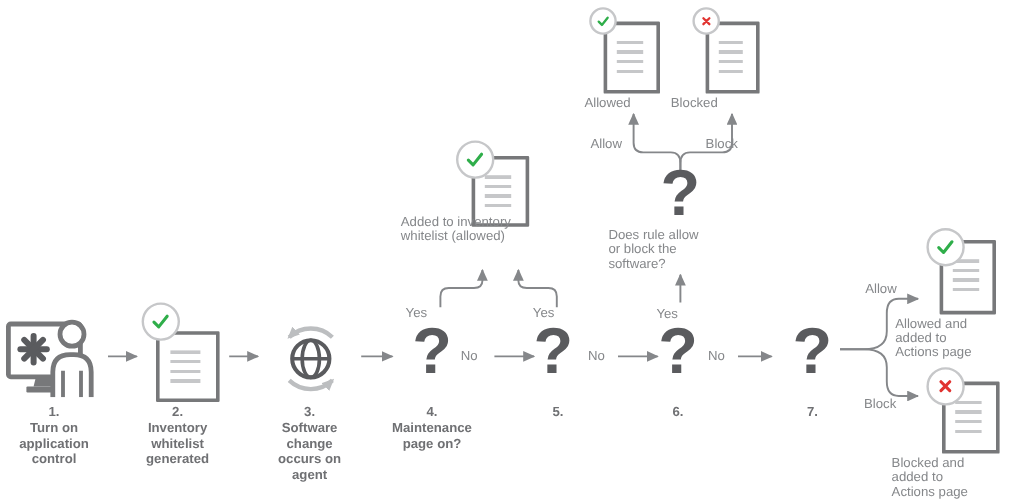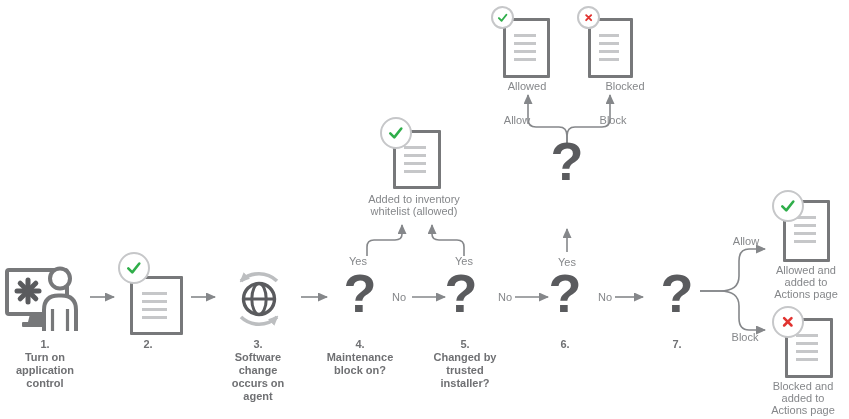--- a/index.html
+++ b/index.html
@@ -4,21 +4,21 @@
 <style>
   html,body{margin:0;padding:0;background:#fff;}
   .stage{position:relative;width:849px;height:419px;background:#ffffff;overflow:hidden;
          font-family:"Liberation Sans","DejaVu Sans",sans-serif;}
   .layer{position:absolute;left:0;top:0;z-index:1;}
   .iconsvg{position:absolute;z-index:2;}
   .step-label{position:absolute;z-index:2;font-size:11px;line-height:13px;font-weight:700;
               color:#6f7073;text-align:center;}
   .step-label .ln{display:block;white-space:pre-line;}
   .small-label{position:absolute;z-index:2;font-size:11px;line-height:12px;color:#85878a;
-               text-align:center;white-space:pre-line;}
+               text-align:left;white-space:pre-line;}
   .qmark{position:absolute;z-index:2;width:50px;font-size:54px;line-height:50px;font-weight:700;
          color:#5a5b5e;text-align:center;}
   .doc{position:absolute;z-index:2;box-sizing:border-box;border:3px solid #77787a;background:#fff;
        border-radius:1px;}
   .doclines{position:absolute;left:20%;top:13px;width:52%;height:28px;
        background:repeating-linear-gradient(to bottom,#c6c7c9 0,#c6c7c9 2.8px,transparent 2.8px,transparent 8px);}
   .badge{position:absolute;z-index:3;box-sizing:border-box;background:#fff;border:2px solid #c6c7c9;
          border-radius:50%;display:flex;align-items:center;justify-content:center;}
   .badge svg{width:70%;height:70%;}
 </style>
@@ -93,51 +93,54 @@
       <path d="M 21.5 38 H 52.5" stroke="#5a5b5e" stroke-width="3"></path>
     </g>
   </svg>
 
   <div class="qmark" style="left:335px;top:268px">?</div>
   <div class="qmark" style="left:436px;top:268px">?</div>
   <div class="qmark" style="left:540px;top:268px">?</div>
   <div class="qmark" style="left:652px;top:268px">?</div>
 
   <div class="qmark" style="left:542px;top:136px">?</div>
+  <div class="small-label" style="left:507px;top:190px;width:120px">Does rule allow
+or block the
+software?</div>
 
   <div class="doc" style="left:393px;top:130px;width:48px;height:59px">
     <div class="doclines"></div>
   </div>
   <div class="badge" style="left:380px;top:117px;width:32px;height:32px">
     <svg viewBox="0 0 32 32">
       <polyline points="7,17 13.5,23.5 25,9" fill="none" stroke="#2fae4a" stroke-width="4.2" stroke-linecap="round" stroke-linejoin="round"></polyline>
     </svg>
   </div>
-  <div class="small-label" style="left:334px;top:193px;width:160px">Added to inventory
+  <div class="small-label" style="left:334px;top:179px;width:160px">Added to inventory
 whitelist (allowed)</div>
 
   <div class="doc" style="left:503px;top:18px;width:47px;height:60px">
     <div class="doclines"></div>
   </div>
   <div class="badge" style="left:491px;top:6px;width:23px;height:23px">
     <svg viewBox="0 0 32 32">
       <polyline points="7,17 13.5,23.5 25,9" fill="none" stroke="#2fae4a" stroke-width="4.6" stroke-linecap="round" stroke-linejoin="round"></polyline>
     </svg>
   </div>
   <div class="small-label" style="left:487px;top:80px;width:80px">Allowed</div>
 
   <div class="doc" style="left:588px;top:18px;width:45px;height:60px">
     <div class="doclines"></div>
   </div>
   <div class="badge" style="left:577px;top:6px;width:23px;height:23px">
     <svg viewBox="0 0 32 32">
       <path d="M10 10 L22 22 M22 10 L10 22" fill="none" stroke="#e13330" stroke-width="4.6" stroke-linecap="round"></path>
     </svg>
   </div>
-  <div class="small-label" style="left:585px;top:80px;width:80px">Blocked</div>
+  <div class="small-label" style="left:559px;top:80px;width:80px">Blocked</div>
 
   <div class="doc" style="left:783px;top:200px;width:47px;height:62px">
     <div class="doclines"></div>
   </div>
   <div class="badge" style="left:772px;top:190px;width:32px;height:32px">
     <svg viewBox="0 0 32 32">
       <polyline points="7,17 13.5,23.5 25,9" fill="none" stroke="#2fae4a" stroke-width="4.2" stroke-linecap="round" stroke-linejoin="round"></polyline>
     </svg>
   </div>
   <div class="small-label" style="left:746px;top:264px;width:120px">Allowed and
@@ -157,38 +160,38 @@
 Actions page</div>
 
   <div class="step-label" style="left:-5px;top:338px;width:100px">
     <span class="ln">1.</span>
     <span class="ln">Turn on
 application
 control</span>
   </div>
   <div class="step-label" style="left:98px;top:338px;width:100px">
     <span class="ln">2.</span>
+    <span class="ln">Inventory
+whitelist
+generated</span>
   </div>
   <div class="step-label" style="left:208px;top:338px;width:100px">
     <span class="ln">3.</span>
     <span class="ln">Software
 change
 occurs on
 agent</span>
   </div>
   <div class="step-label" style="left:310px;top:338px;width:100px">
     <span class="ln">4.</span>
     <span class="ln">Maintenance
-block on?</span>
+page on?</span>
   </div>
   <div class="step-label" style="left:413px;top:338px;width:104px">
     <span class="ln">5.</span>
-    <span class="ln">Changed by
-trusted
-installer?</span>
   </div>
   <div class="step-label" style="left:515px;top:338px;width:100px">
     <span class="ln">6.</span>
   </div>
   <div class="step-label" style="left:627px;top:338px;width:100px">
     <span class="ln">7.</span>
   </div>
 
   <div class="small-label" style="left:338px;top:255px;width:40px">Yes</div>
   <div class="small-label" style="left:444px;top:255px;width:40px">Yes</div>

